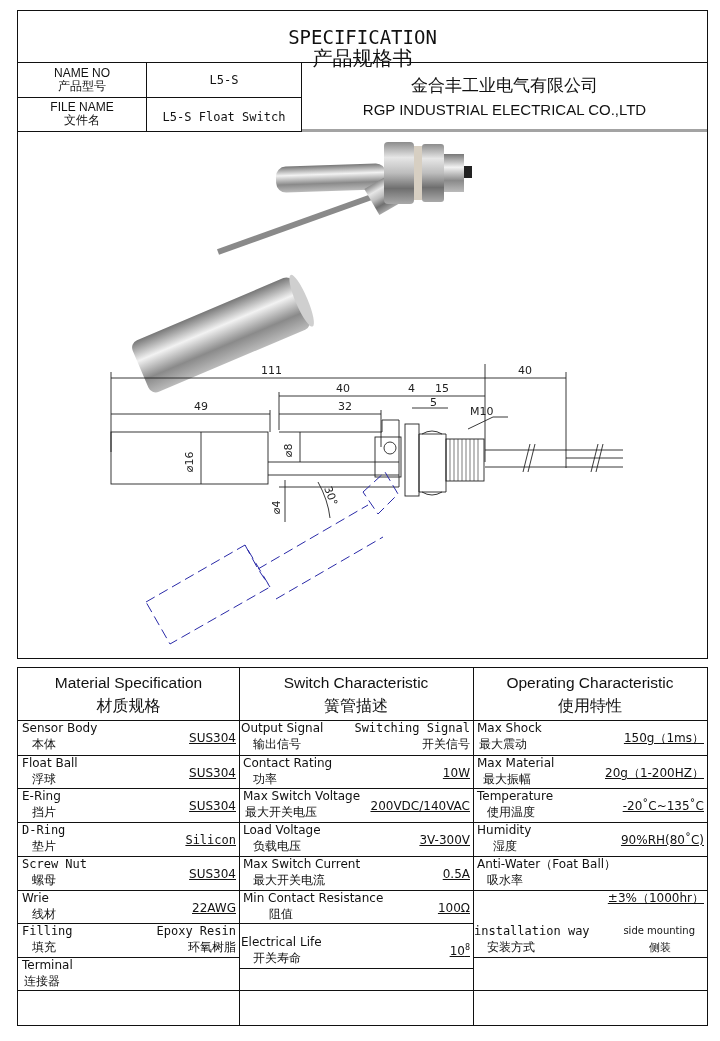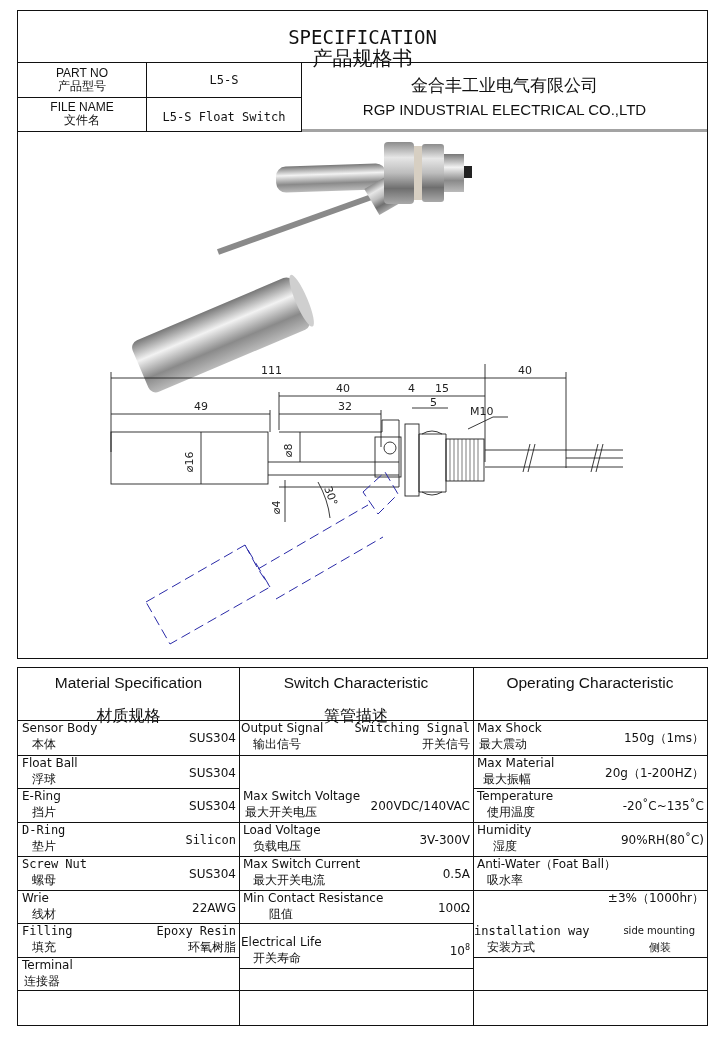--- a/index.html
+++ b/index.html
@@ -26,40 +26,40 @@
   #drawing { left:0; top:121px; width:689px; height:526px; }
 
   
   #spec { left:17px; top:667px; width:691px; height:359px; border:1px solid #111; }
   .col { position:absolute; top:0; height:357px; }
   #c1 { left:0; width:221px; border-right:1px solid #111; }
   #c2 { left:221px; width:234px; border-right:1px solid #111; }
   #c3 { left:455px; width:234px; }
   .colhead { position:absolute; left:0; right:0; top:0; height:52px; border-bottom:1px solid #111; text-align:center; }
   .colhead .en { display:block; font-size:15.5px; line-height:19px; margin-top:5px; }
-  .colhead .cn { display:block; font-size:16px; line-height:21px; margin-top:13px; }
+  .colhead .cn { display:block; font-size:16px; line-height:21px; margin-top:3px; }
   .row { position:absolute; left:0; right:0; border-bottom:1px solid #111; }
   .row .k-en { position:absolute; left:4px; top:1px; font-size:12px; line-height:14px; white-space:nowrap; }
   .row .k-cn { position:absolute; left:14px; top:17px; font-size:12px; line-height:14px; white-space:nowrap; }
-  .row .v { position:absolute; right:3px; top:11px; font-size:12px; line-height:14px; white-space:nowrap; text-align:right; }
+  .row .v { position:absolute; right:3px; top:11px; font-size:12px; line-height:14px; white-space:nowrap; text-align:right;text-decoration:underline; }
   .row .v2 { position:absolute; right:3px; top:1px; font-size:12px; line-height:14px; white-space:nowrap; }
   .row .v2b { position:absolute; right:3px; top:17px; font-size:12px; line-height:14px; white-space:nowrap; }
   sup { font-size:8px; }
 </style>
 </head>
 <body>
 
 <div id="hdr" class="abs">
   <div id="title-cell" class="abs">
     <span id="title-en" class="mono">SPECIFICATION</span>
     <span id="title-cn">产品规格书</span>
   </div>
 
   <div id="pn-lbl" class="abs lblcell">
-    <div>PART NO</div>
+    <div>NAME NO</div>
     <div>产品型号</div>
   </div>
   <div id="pn-val" class="abs mono">L5-S</div>
 
   <div id="fn-lbl" class="abs lblcell">
     <div>FILE NAME</div>
     <div>文件名</div>
   </div>
   <div id="fn-val" class="abs mono">L5-S Float Switch</div>
 
@@ -246,20 +246,25 @@
     <div class="colhead">
       <span class="en">Switch Characteristic</span>
       <span class="cn">簧管描述</span>
     </div>
     <div class="row" style="top:52px;height:35px;">
       <span class="k-en sans" style="left:2px;">Output Signal</span>
       <span class="k-cn">输出信号</span>
       <span class="v2 mono">Switching Signal</span>
       <span class="v2b">开关信号</span>
     </div>
+    <div class="row" style="top:87px;height:33px;">
+      <span class="k-en sans">Contact Rating</span>
+      <span class="k-cn">功率</span>
+      <span class="v sans">10W</span>
+    </div>
     <div class="row" style="top:120px;height:34px;">
       <span class="k-en sans">Max Switch Voltage</span>
       <span class="k-cn" style="left:6px;">最大开关电压</span>
       <span class="v sans">200VDC/140VAC</span>
     </div>
     <div class="row" style="top:154px;height:34px;">
       <span class="k-en sans">Load Voltage</span>
       <span class="k-cn">负载电压</span>
       <span class="v sans">3V-300V</span>
     </div>
@@ -278,20 +283,21 @@
       <span class="k-cn">开关寿命</span>
       <span class="v sans" style="top:7px;"><span>10</span><sup>8</sup></span>
     </div>
     <div class="row" style="top:289px;height:33px;"></div>
     <div class="row" style="top:322px;height:35px;border-bottom:none;"></div>
   </div>
 
   <div id="c3" class="col">
     <div class="colhead">
       <span class="en">Operating Characteristic</span>
+      <span class="cn">使用特性</span>
     </div>
     <div class="row" style="top:52px;height:35px;">
       <span class="k-en sans">Max Shock</span>
       <span class="k-cn" style="left:6px;">最大震动</span>
       <span class="v sans">150g（1ms）</span>
     </div>
     <div class="row" style="top:87px;height:33px;">
       <span class="k-en sans">Max Material</span>
       <span class="k-cn" style="left:10px;">最大振幅</span>
       <span class="v sans">20g（1-200HZ）</span>

